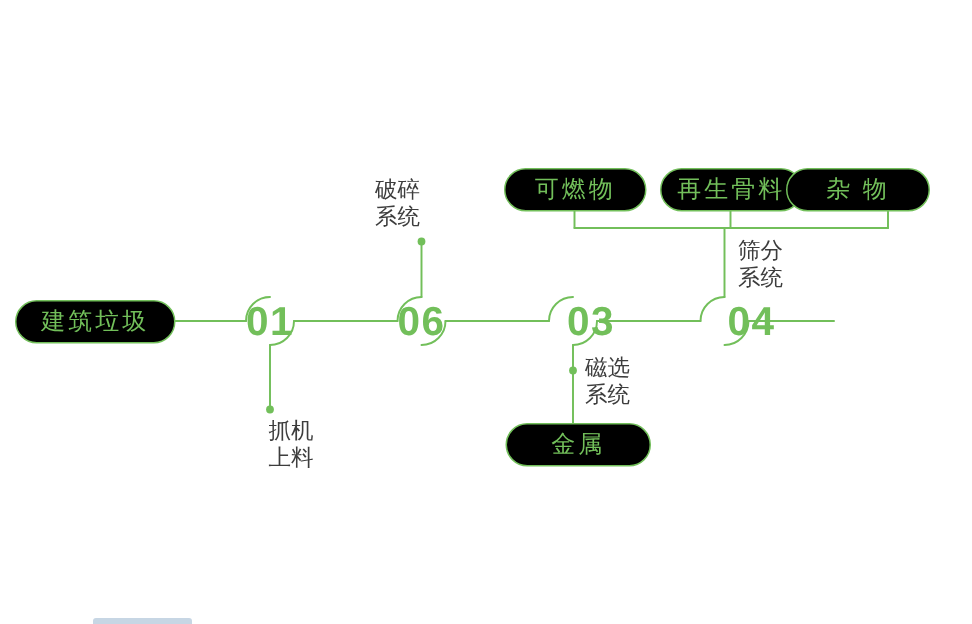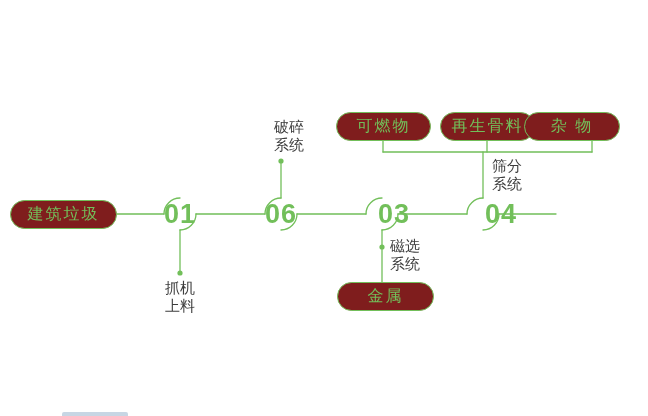--- a/index.html
+++ b/index.html
@@ -12,21 +12,21 @@
     overflow:hidden;
   }
   .stage { position:absolute; inset:0; width:648px; height:416px; }
   svg.lines { position:absolute; left:0; top:0; }
   .pill {
     position:absolute;
     height:29px;
     border:1.5px solid var(--green);
     border-radius:15px;
     color:var(--green);
-    background:#7f1d1d;
+    background:#000000;
     display:flex; align-items:center; justify-content:center;
     font-size:16px;
     letter-spacing:2px;
     white-space:pre;
   }
   .num {
     position:absolute;
     top:200px;
     transform:translateX(-50%);
     color:var(--green);
@@ -93,36 +93,36 @@
     <rect x="62" y="412" width="66" height="6" rx="2" fill="#c7d6e4"></rect>
   </svg>
 
   <div class="pill" style="left:10px; top:200px; width:107px;">建筑垃圾</div>
 
   <div class="num" style="left:180px;">01</div>
   <div class="num" style="left:281px;">06</div>
   <div class="num" style="left:394px;text-align:center;">03</div>
   <div class="num" style="left:501px;">04</div>
 
-  <div class="lbl center" style="left:180px; top:279px;font-family:Liberation Serif, serif;">
+  <div class="lbl center" style="left:194px; top:279px;font-family:Liberation Serif, serif;">
     <span>抓机</span>
     <span>上料</span>
   </div>
 
-  <div class="lbl center" style="left:289px; top:118px;">
+  <div class="lbl center" style="left:265px; top:118px;">
     <span>破碎</span>
     <span>系统</span>
   </div>
 
   <div class="lbl" style="left:390px; top:237px;text-align:center;">
     <span>磁选</span>
     <span>系统</span>
   </div>
 
-  <div class="lbl" style="left:492px; top:159px;font-family:Liberation Mono, monospace;">
+  <div class="lbl" style="left:492px; top:159px;">
     <span>筛分</span>
     <span>系统</span>
   </div>
 
   <div class="pill" style="left:337px; top:282px; width:97px;">金属</div>
 
   <div class="pill" style="left:336px; top:112px; width:95px;">可燃物</div>
   <div class="pill" style="left:440px; top:112px; width:95px;">再生骨料</div>
   <div class="pill" style="left:524px; top:112px; width:96px;">杂 物</div>
 

